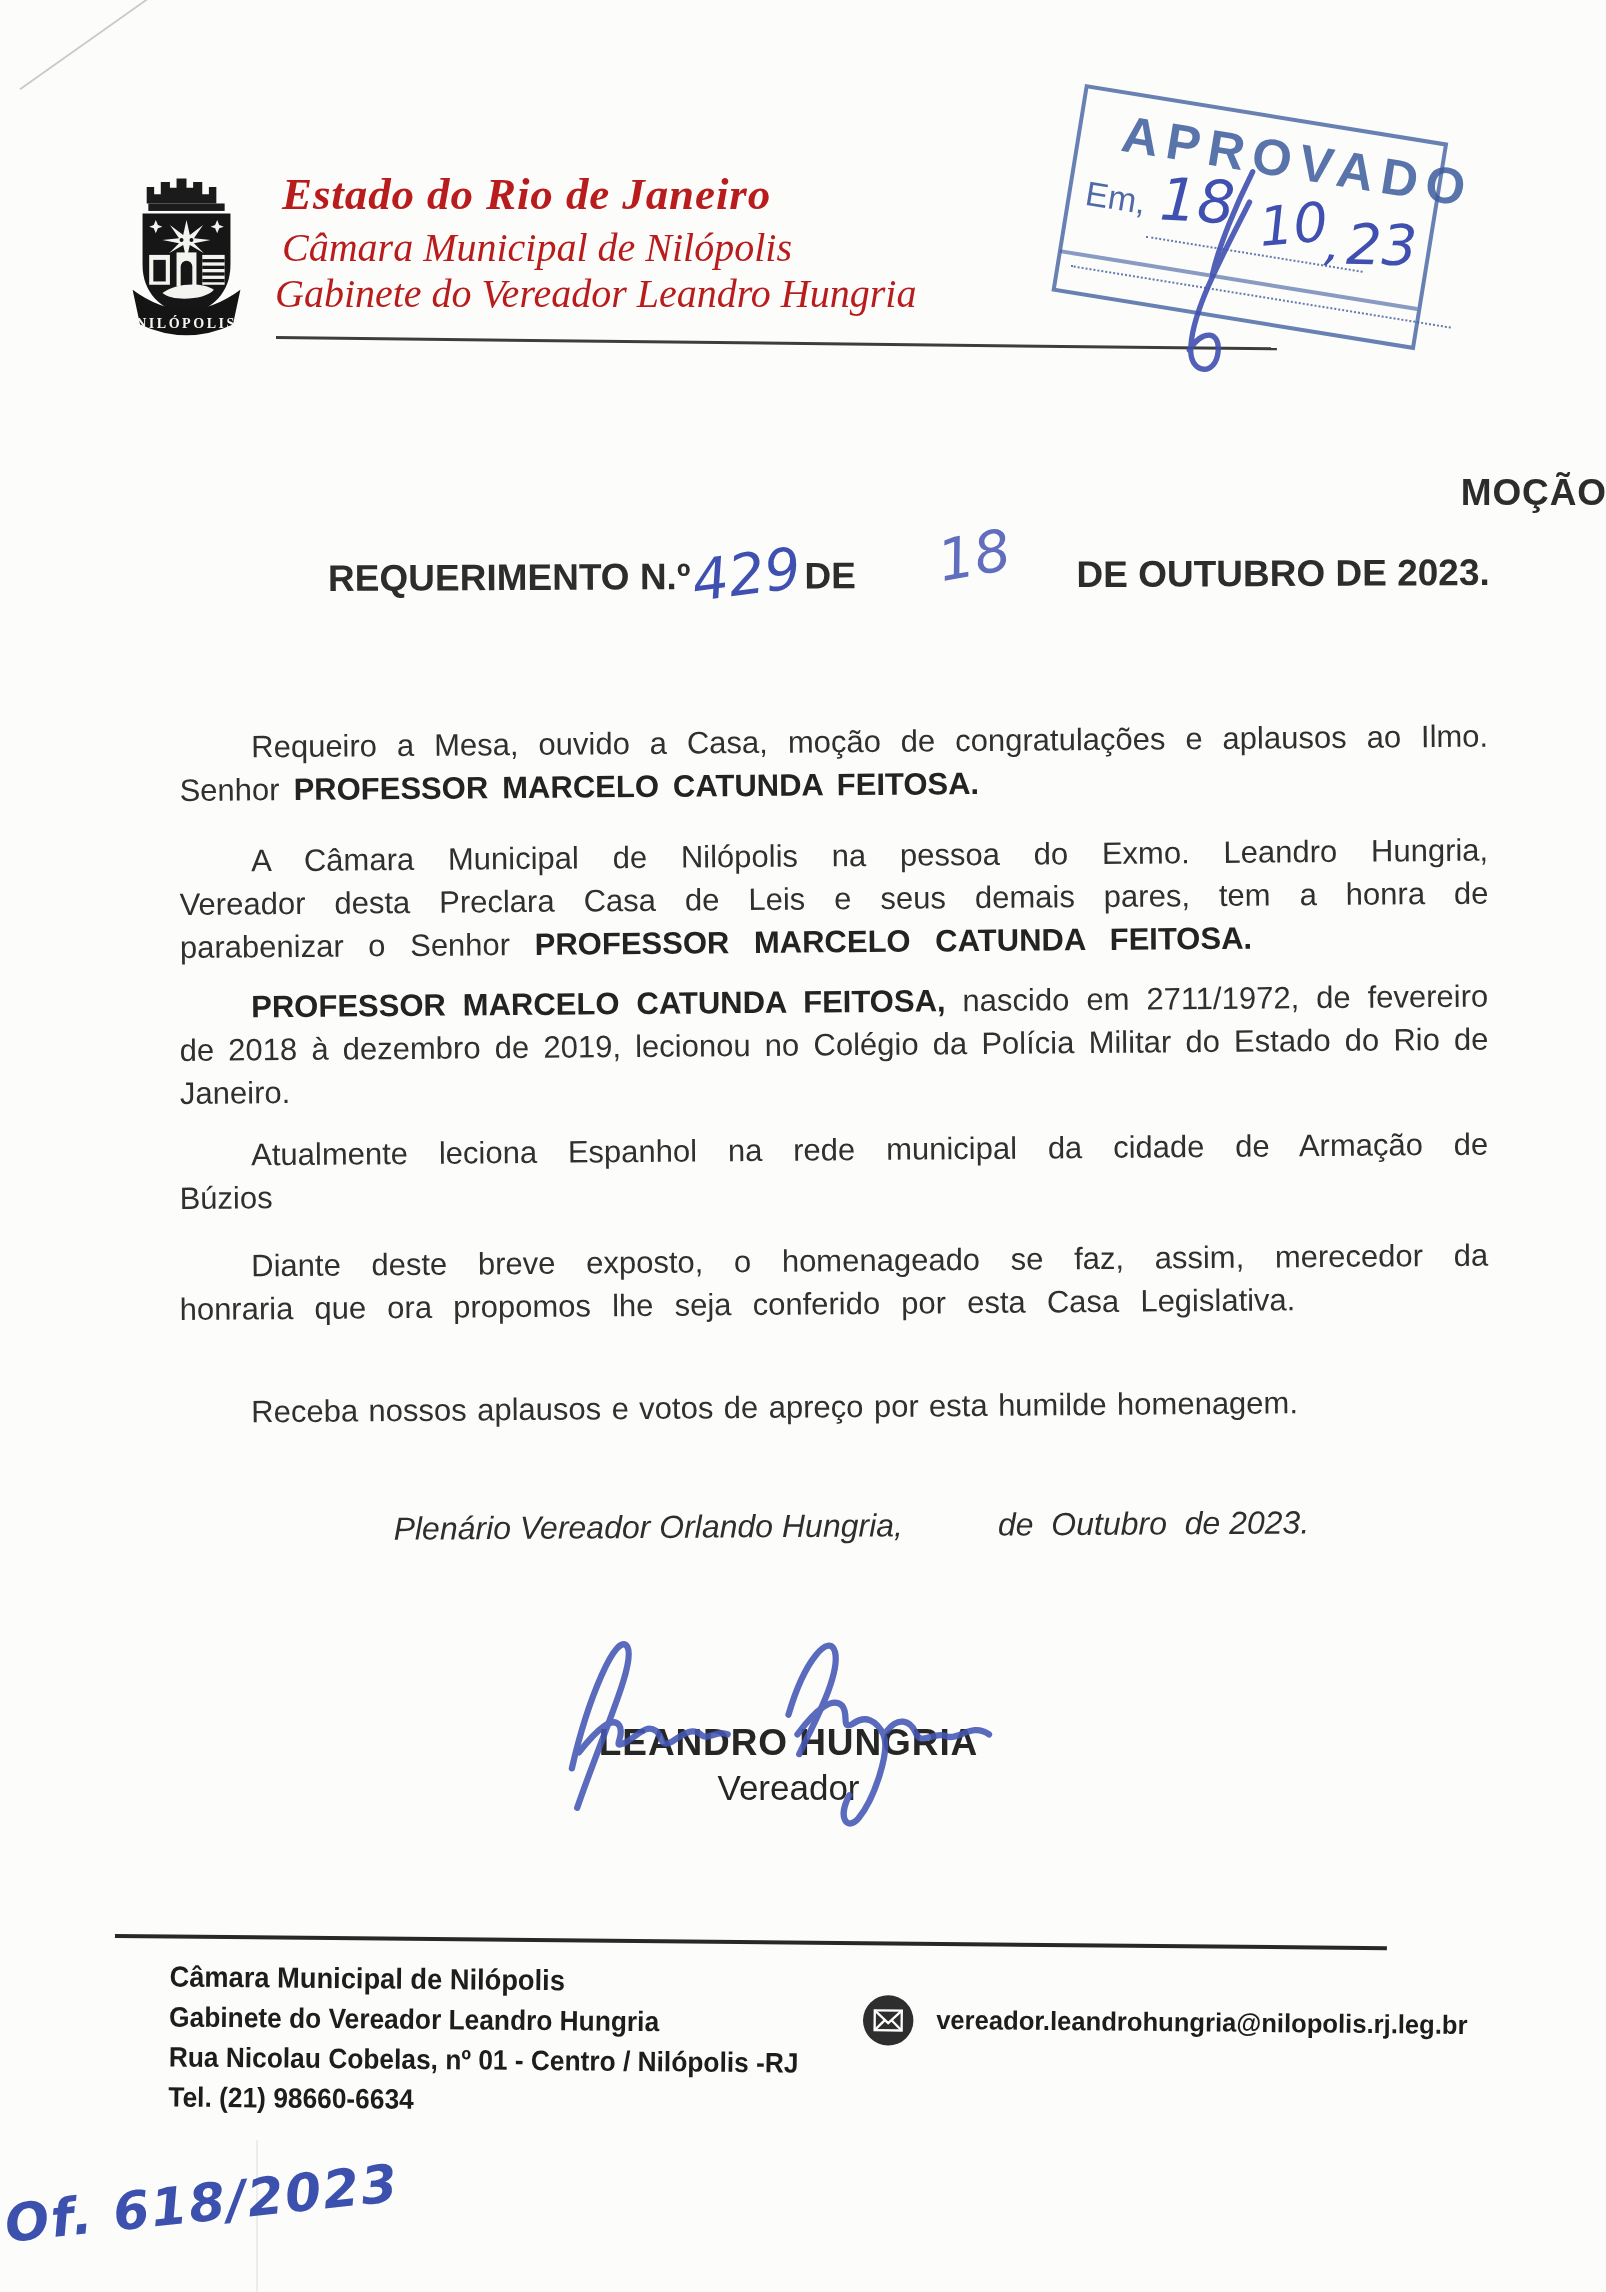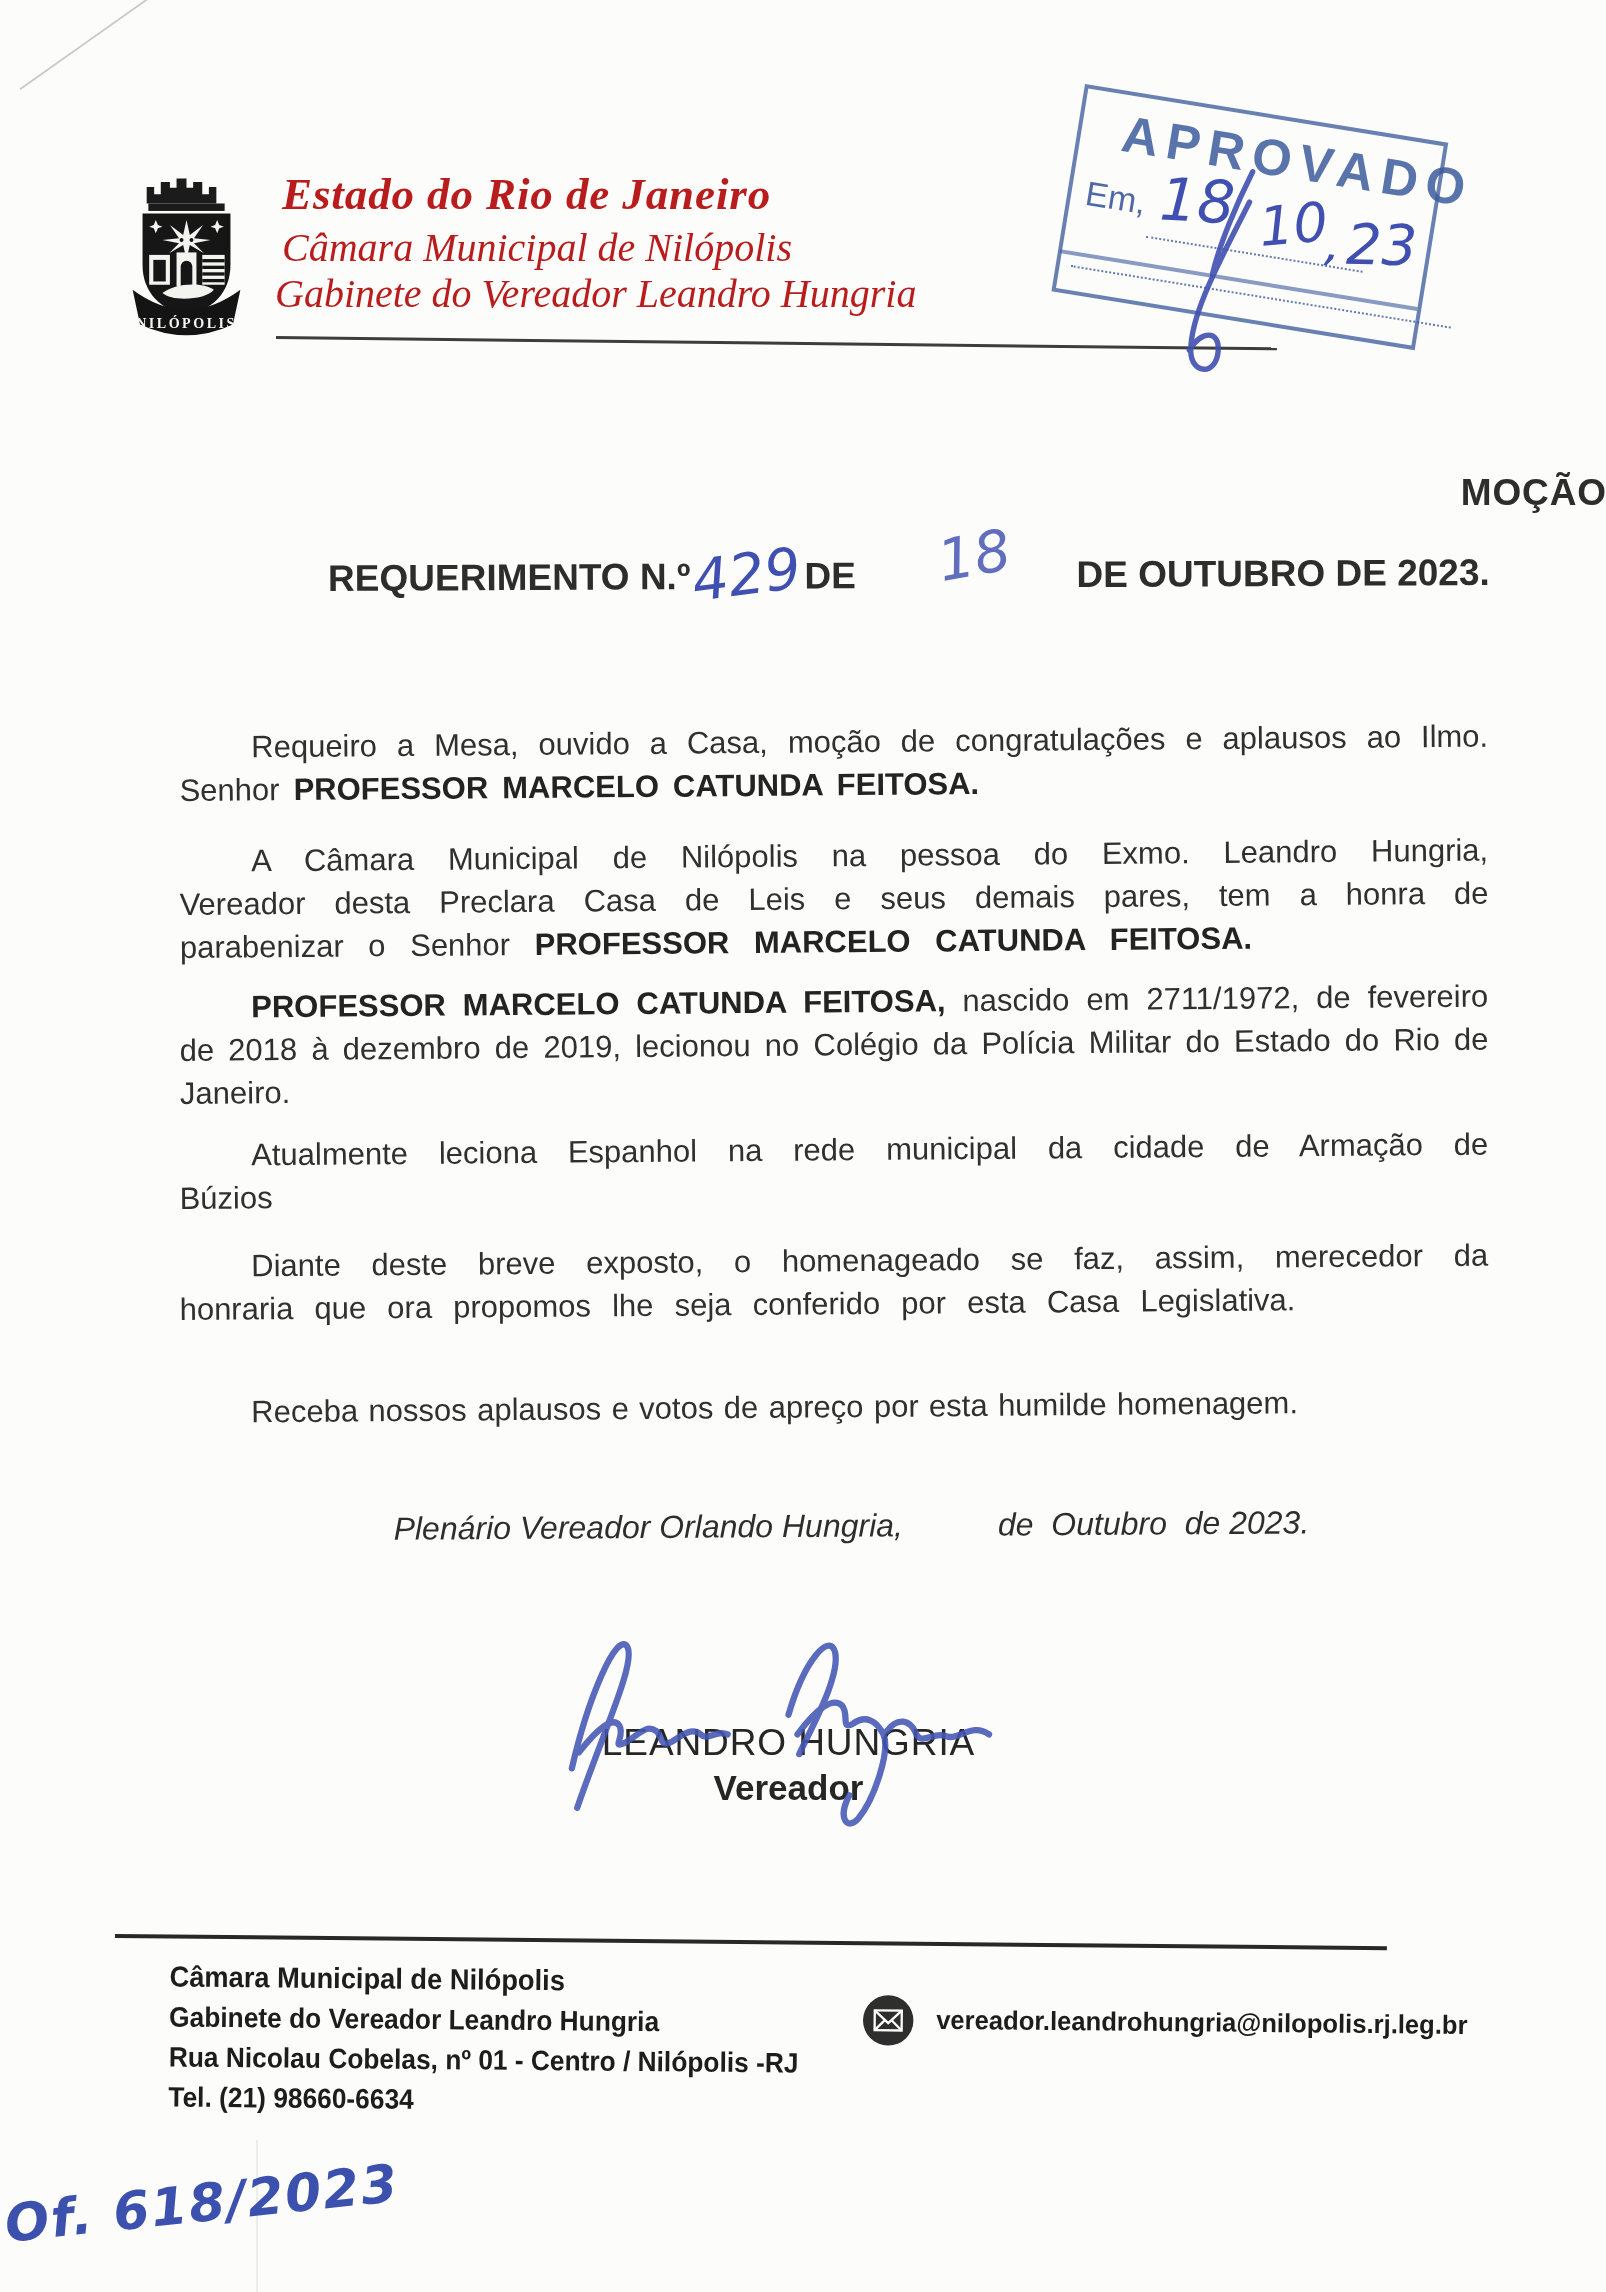--- a/index.html
+++ b/index.html
@@ -51,22 +51,22 @@
   .p2{top:809px;word-spacing:16px;}
   .p3{top:955px;word-spacing:5.4px;}
   .p4{top:1103px;word-spacing:15px;}
   .p5{top:1214px;word-spacing:12.5px;}
   .p6{top:1360px;word-spacing:1.8px;}
   .plenario{position:absolute;left:358px;top:1474px;font-size:32px;font-style:italic;color:#2e2e2e;white-space:pre;transform:rotate(-0.4deg);transform-origin:left center;}
   .plenario .gap{display:inline-block;width:95px;}
   
   .sig-zone{position:absolute;left:502px;top:1600px;width:573px;height:224px;}
   .sig-svg{position:absolute;left:0;top:0;overflow:visible;}
-  .sig-name{position:absolute;left:0;top:122px;width:573px;text-align:center;font-size:37px;font-weight:normal;letter-spacing:0.9px;color:#262626;}
-  .sig-role{position:absolute;left:0;top:168px;width:573px;text-align:center;font-size:35px;font-weight:bold;color:#262626;}
+  .sig-name{position:absolute;left:0;top:122px;width:573px;text-align:center;font-size:37px;font-weight:bold;letter-spacing:0.9px;color:#262626;}
+  .sig-role{position:absolute;left:0;top:168px;width:573px;text-align:center;font-size:35px;font-weight:normal;color:#262626;}
   
   .footer{position:absolute;left:0;top:0;width:1607px;height:2293px;transform:rotate(0.55deg);transform-origin:116px 1934px;}
   .ftr-rule{position:absolute;left:115px;top:1934px;width:1272px;height:3.6px;background:#282828;}
   .ftr-col{position:absolute;left:170px;top:1956px;font-weight:bold;color:#1d1d1d;transform:scaleX(0.94);transform-origin:left top;}
   .ftr-org{font-size:29px;line-height:41px;}
   .ftr-line{font-size:28px;line-height:40px;}
   .ftr-email-icon{position:absolute;left:862px;top:1986px;}
   .ftr-email{position:absolute;left:937px;top:1997px;font-size:26.4px;font-weight:bold;color:#1d1d1d;transform:scaleX(0.97);transform-origin:left top;}
   
   .of-number{position:absolute;left:5.4px;top:2194px;font-family:"DejaVu Sans",sans-serif;font-style:italic;font-weight:bold;

